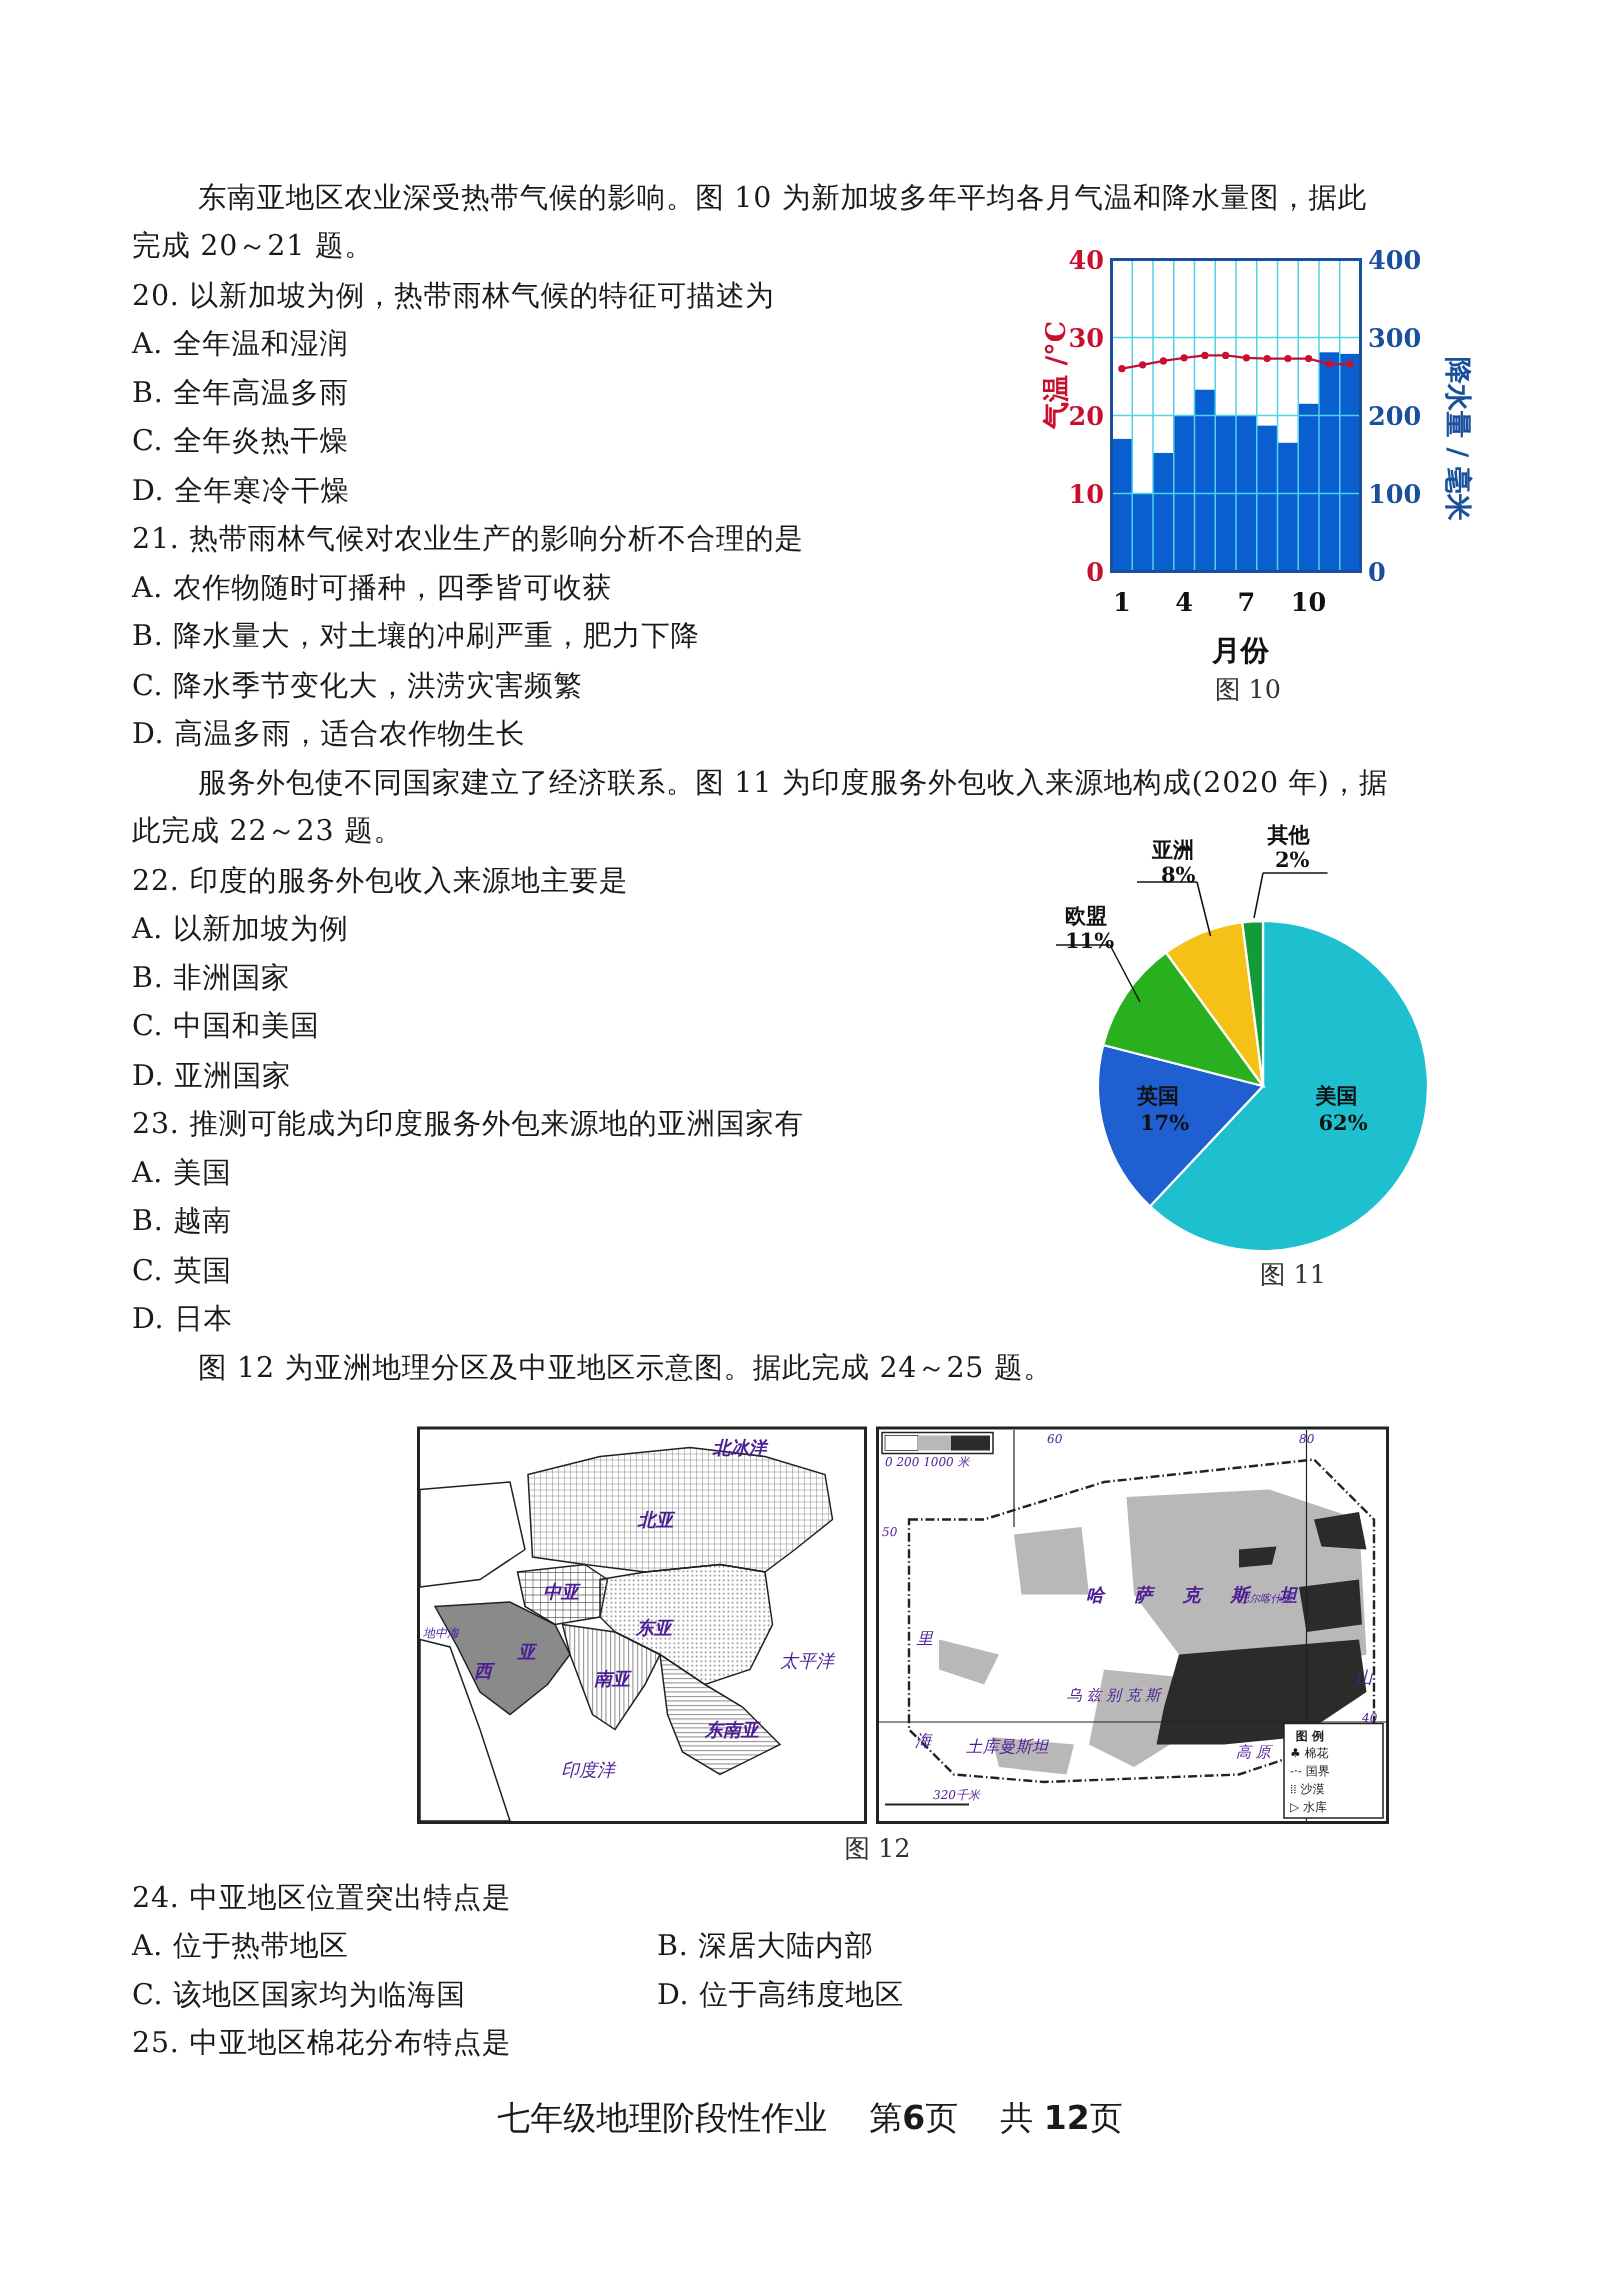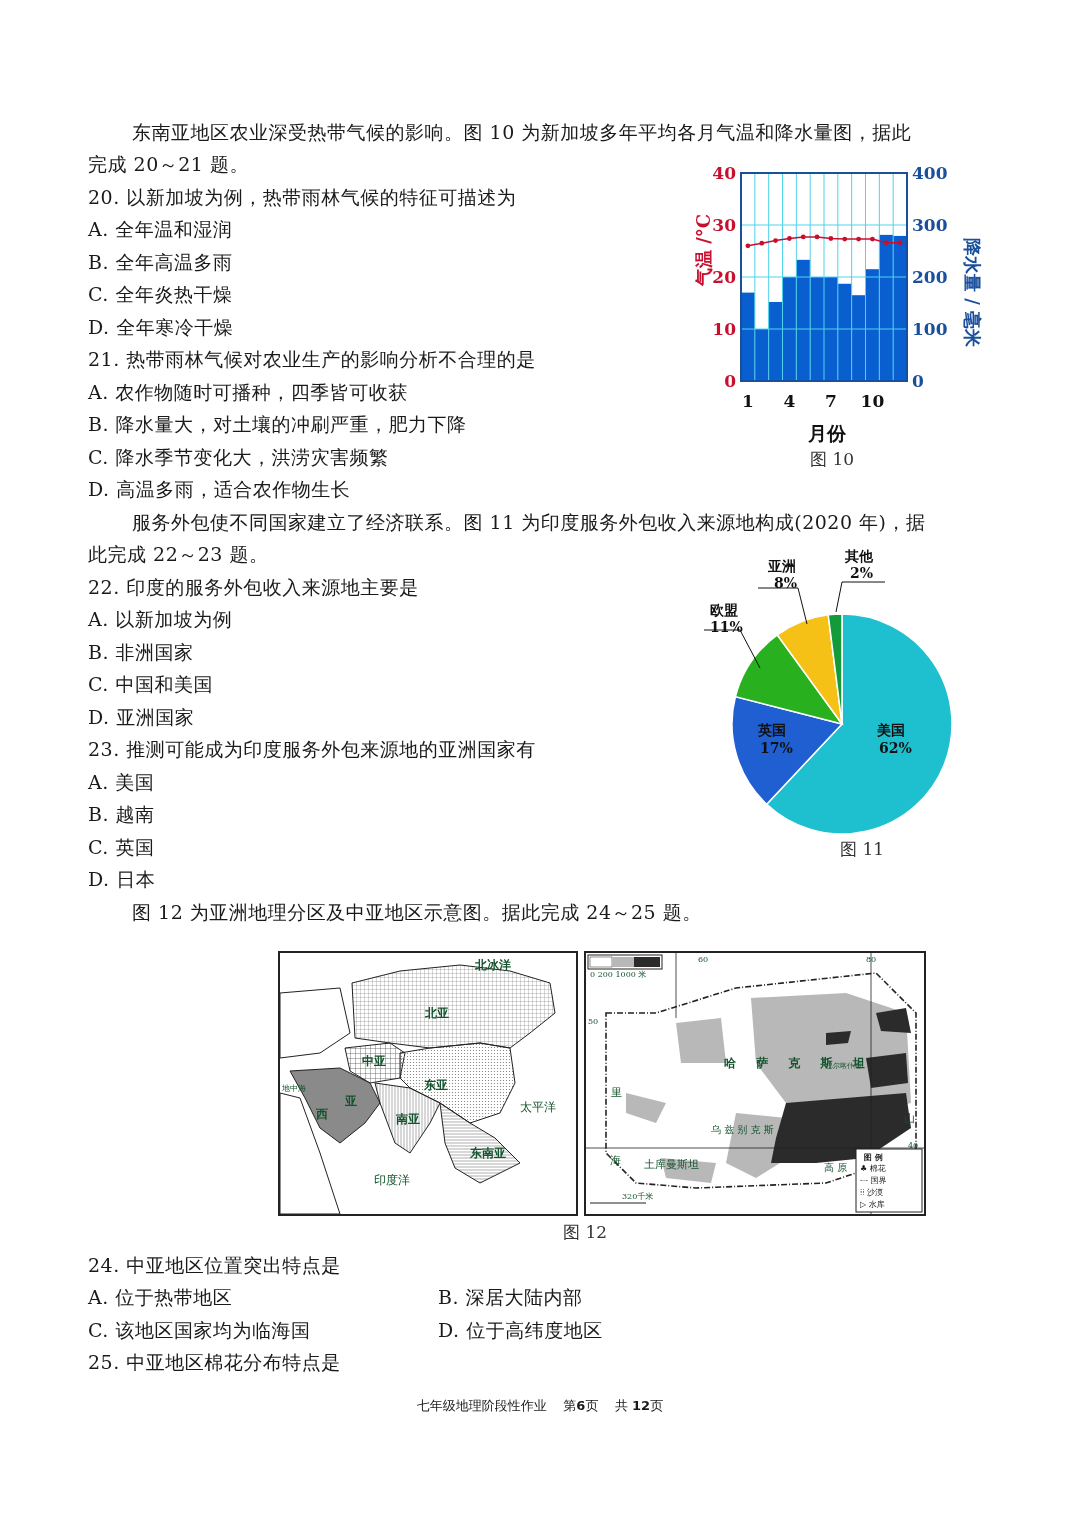--- a/index.html
+++ b/index.html
@@ -18,23 +18,23 @@
   #fig10 { position: absolute; left: 690px; top: 160px; width: 300px; height: 310px; }
   #fig11 { position: absolute; left: 690px; top: 540px; width: 280px; height: 330px; }
   .ax-red { fill: #c8102e; font-weight: bold; font-size: 17px; font-family: "DejaVu Serif", serif; }
   .ax-blue { fill: #1a4f9c; font-weight: bold; font-size: 17px; font-family: "DejaVu Serif", serif; }
   .ax-black { fill: #111; font-weight: bold; font-size: 17px; font-family: "DejaVu Serif", serif; }
   .pie-lbl { font-size: 14px; font-weight: bold; fill: #111; font-family: "DejaVu Serif", serif; }
   
   .map { position: absolute; border: 2px solid #222; background: #fff; overflow: hidden; }
   #map-asia { left: 278px; top: 951px; width: 296px; height: 261px; }
   #map-ca { left: 584px; top: 951px; width: 338px; height: 261px; }
-  .maplbl { position: absolute; font-size: 12px; font-weight: bold; color: #14532d; white-space: nowrap; }
+  .maplbl { position: absolute; font-size: 12px; font-weight: bold; color: #4c1d95; white-space: nowrap; font-style: italic; }
   .maplbl.plain { font-weight: normal; }
-  .footer { position: absolute; left: 0; width: 1080px; top: 1397px; text-align: center; font-size: 13px; font-family: "DejaVu Sans", sans-serif; }
+  .footer { position: absolute; left: 0; width: 1080px; top: 1397px; text-align: center; font-size: 22px; font-family: "DejaVu Sans", sans-serif; }
   .footer b { font-weight: bold; }
 </style>
 </head>
 <body>
 
 <div class="line indent" style="top:116px;">东南亚地区农业深受热带气候的影响。图 10 为新加坡多年平均各月气温和降水量图，据此</div>
 <div class="line" style="top:148px;">完成 20～21 题。</div>
 <div class="line" style="top:181px;">20. 以新加坡为例，热带雨林气候的特征可描述为</div>
 <div class="line" style="top:213px;">A. 全年温和湿润</div>
 <div class="line" style="top:246px;">B. 全年高温多雨</div>

